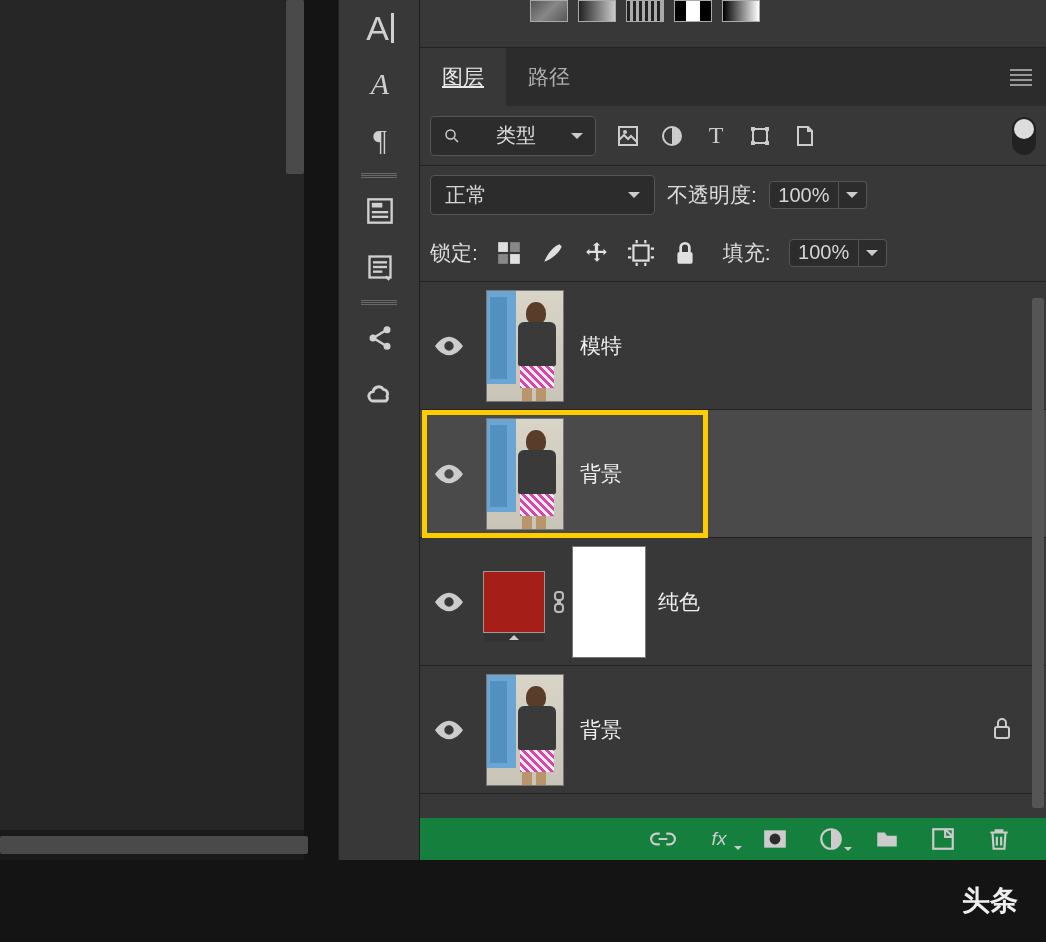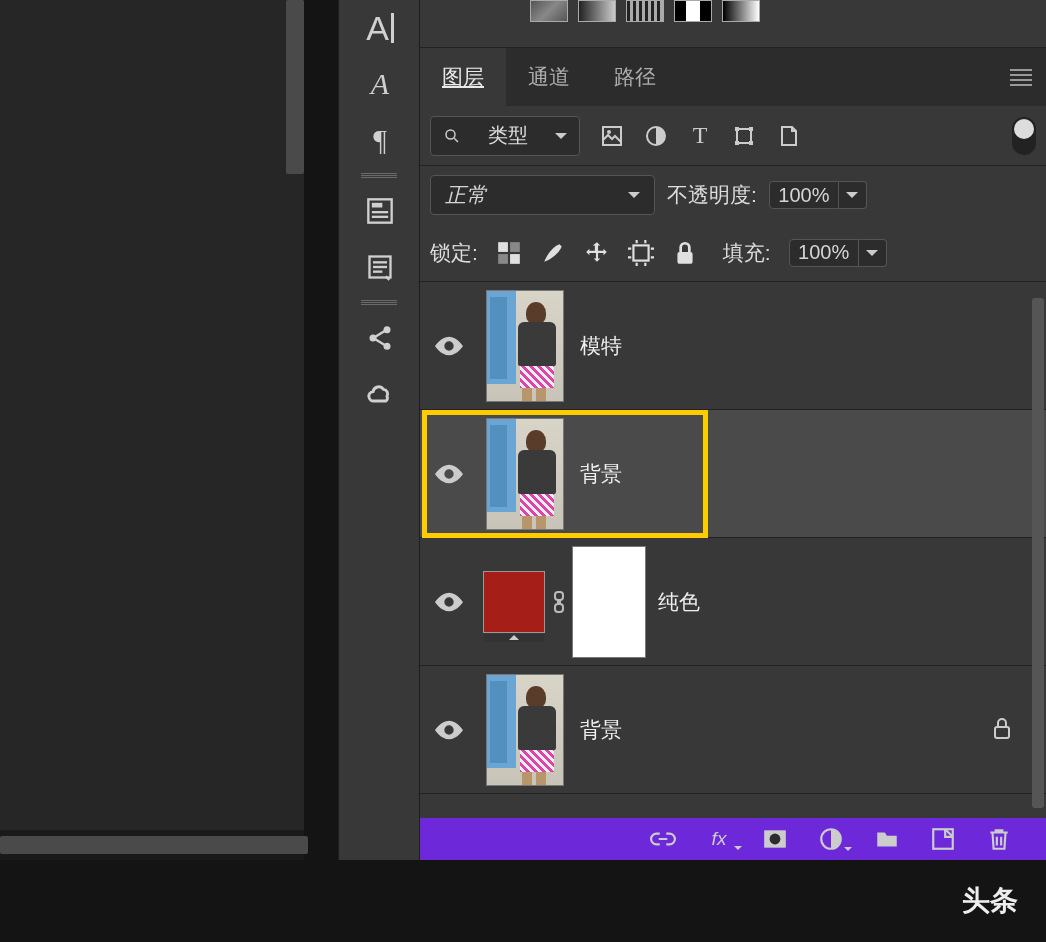--- a/index.html
+++ b/index.html
@@ -31,30 +31,30 @@
 
 
 .tab-row { height:58px; display:flex; align-items:stretch; background:#2c2c2c; position:relative; }
 .tab { padding:0 22px; font-size:21px; display:flex; align-items:center; color:#aeaeae; }
 .tab.active { background:#383838; color:#eaeaea;text-decoration:underline; }
 .panel-menu { position:absolute; right:14px; top:18px; width:22px; height:16px; }
 .panel-menu span{display:block;height:2px;background:#999;margin:3px 0;}
 
 
 .filter-row { height:60px; display:flex; align-items:center; padding:0 10px; gap:20px; border-bottom:1px solid #222; }
-.filter-select { height:40px; background:#2c2c2c; border:1px solid #555; border-radius:4px; display:flex; align-items:center; padding:0 12px; gap:8px; font-size:20px; color:#ddd; width:150px; justify-content:space-between;}
+.filter-select { height:40px; background:#2c2c2c; border:1px solid #555; border-radius:4px; display:flex; align-items:center; padding:0 12px; gap:8px; font-size:20px; color:#ddd; width:166px; justify-content:space-between;}
 .filter-row .ficon{width:24px;height:24px;fill:#ccc;display:flex;align-items:center;justify-content:center;}
 .filter-row .ficon svg{width:24px;height:24px;fill:#ccc;}
 .tog-wrap{display:flex;align-items:center;margin-left:auto;}
 .toggle{width:24px;height:38px;background:#222;border-radius:12px;position:relative;}
 .toggle::after{content:"";position:absolute;top:2px;left:2px;width:20px;height:20px;background:#ddd;border-radius:50%;}
 
 
 .blend-row { height:58px; display:flex; align-items:center; padding:0 10px; gap:12px; }
-.blend-select { height:40px; background:#2c2c2c; border:1px solid #555; border-radius:4px; display:flex; align-items:center; padding:0 14px; font-size:21px; width:225px; justify-content:space-between;font-style:italic;}
+.blend-select { height:40px; background:#2c2c2c; border:1px solid #555; border-radius:4px; display:flex; align-items:center; padding:0 14px; font-size:21px; width:225px; justify-content:space-between;}
 .label { font-size:21px; color:#ddd;text-align:right; }
 .value-combo { display:flex; height:28px; }
 .value-combo .val{width:70px;background:#2c2c2c;border:1px solid #555;border-radius:4px 0 0 4px;display:flex;align-items:center;justify-content:center;font-size:20px;}
 .value-combo .arr{width:28px;background:#2c2c2c;border:1px solid #555;border-left:none;border-radius:0 4px 4px 0;display:flex;align-items:center;justify-content:center;}
 
 
 .lock-row{height:58px;display:flex;align-items:center;padding:0 10px;gap:18px;border-bottom:1px solid #222;}
 .lock-row .licon{width:26px;height:26px;display:flex;align-items:center;justify-content:center;}
 .lock-row .licon svg{width:26px;height:26px;fill:#e0e0e0;}
 
@@ -80,21 +80,21 @@
 .door{position:absolute;left:0;top:0;width:38%;height:85%;background:#6aa5d4;}
 .door::before{content:"";position:absolute;left:3px;top:6px;width:60%;height:88%;background:#5290c0;}
 .person{position:absolute;left:30%;top:10%;width:56%;height:85%;}
 .person .head{width:20px;height:22px;background:#5a3c2a;border-radius:50% 50% 40% 40%;margin-left:16px;}
 .person .body{width:38px;height:44px;background:#3a3a3a;margin-top:-2px;border-radius:6px 6px 2px 2px;margin-left:8px;}
 .person .shorts{width:34px;height:22px;background:linear-gradient(45deg,#d4a 25%,#eee 25%,#eee 50%,#d4a 50%,#d4a 75%,#eee 75%);background-size:8px 8px;margin-left:10px;}
 .person .legs{width:30px;height:24px;margin-left:12px;display:flex;gap:4px;}
 .person .legs span{width:10px;height:24px;background:#b8956a;}
 
 
-.bottom-bar{position:absolute;left:420px;top:818px;width:626px;height:42px;background:#6d28d9;display:flex;align-items:center;justify-content:flex-end;gap:30px;padding:0 34px;}
+.bottom-bar{position:absolute;left:420px;top:818px;width:626px;height:42px;background:#15803d;display:flex;align-items:center;justify-content:flex-end;gap:30px;padding:0 34px;}
 .bottom-bar .bicon{width:26px;height:26px;display:flex;align-items:center;justify-content:center;}
 .bottom-bar .bicon svg{width:26px;height:26px;fill:#ccc;}
 .bottom-bar .fx{font-size:19px;font-style:italic;color:#ccc;position:relative;}
 .bottom-bar .fx::after{content:"";position:absolute;bottom:-2px;right:-10px;border:4px solid transparent;border-top-color:#ccc;}
 .list-sb{position:absolute;right:2px;top:298px;width:12px;height:510px;background:#555;border-radius:3px;}
 
 
 .watermark{position:absolute;left:0;top:860px;width:1046px;height:82px;background:#141414;display:flex;align-items:center;justify-content:flex-end;padding-right:28px;gap:8px;font-size:26px;color:#eee;}
 .watermark .logo{font-weight:bold;font-size:28px;}
 
@@ -152,21 +152,20 @@
   <div class="swatch-row">
     <div class="swatch sw-a"></div>
     <div class="swatch sw-b"></div>
     <div class="swatch sw-c"></div>
     <div class="swatch sw-d"></div>
     <div class="swatch sw-e"></div>
   </div>
 
   <div class="tab-row">
     <div class="tab active">图层</div>
-    <div class="tab">通道</div>
     <div class="tab">路径</div>
     <div class="panel-menu">
         <span></span>
         <span></span>
         <span></span>
         <span></span>
       </div>
   </div>
 
   <div class="filter-row">

